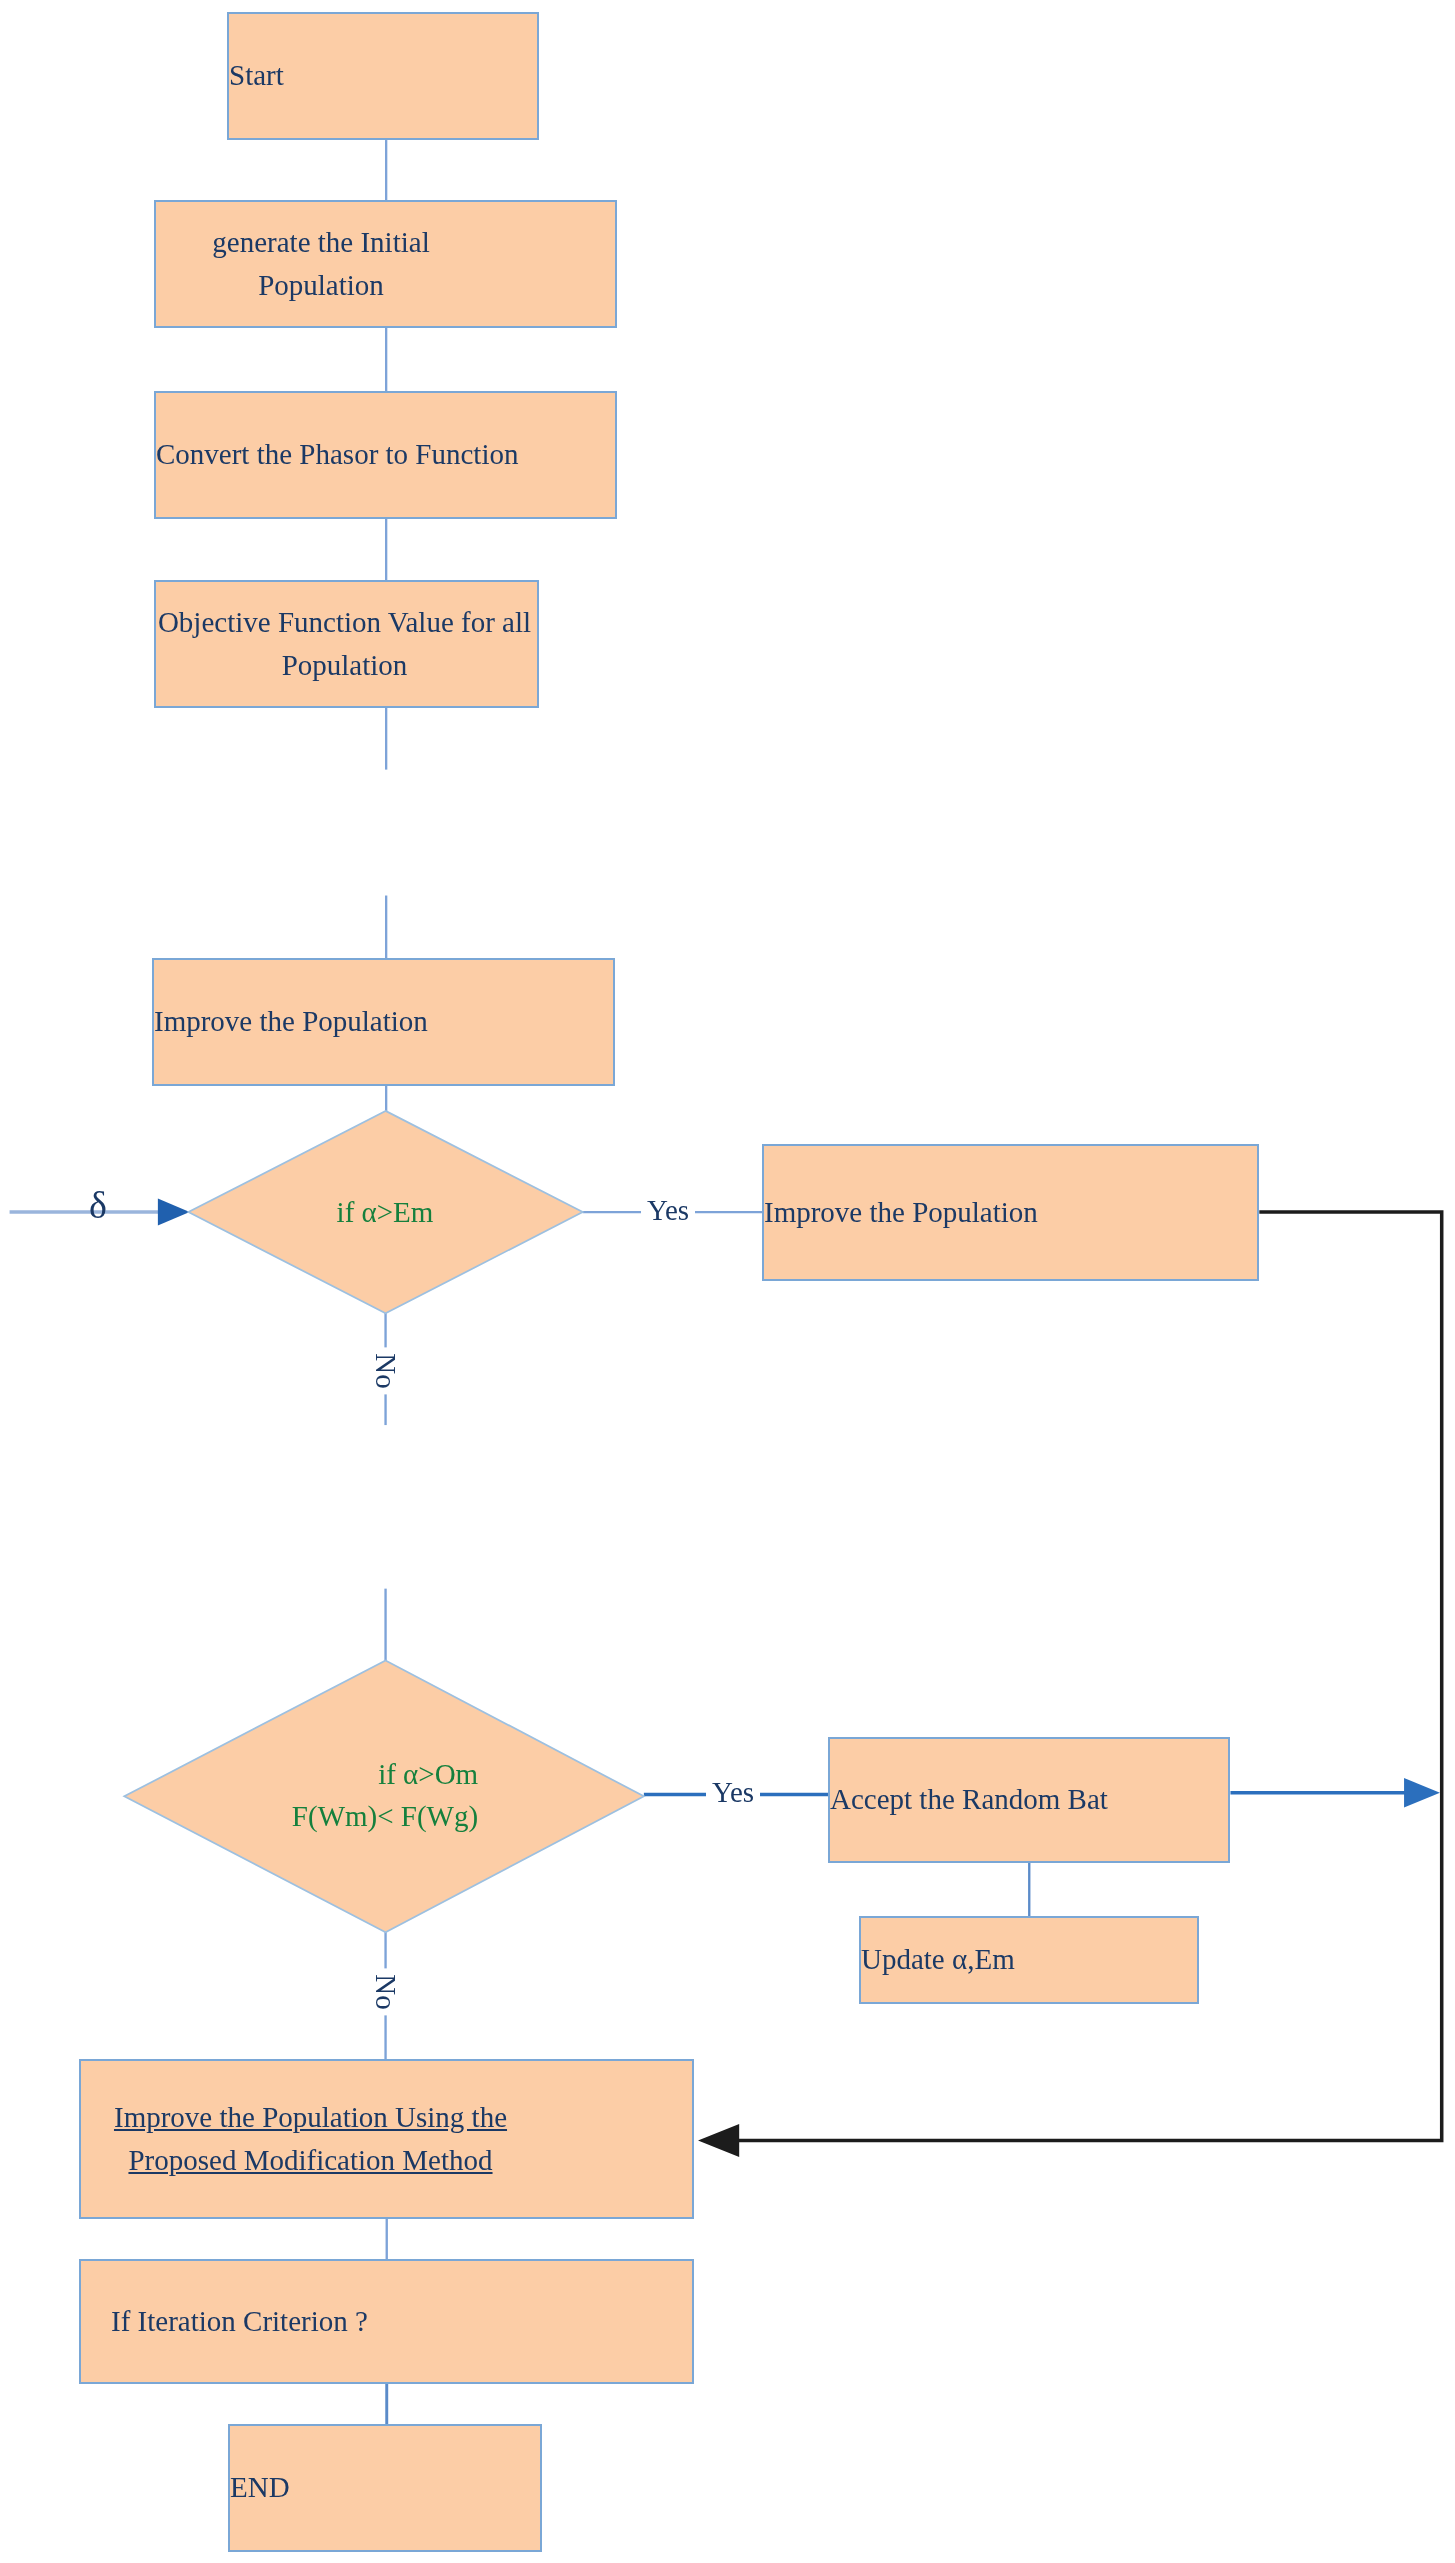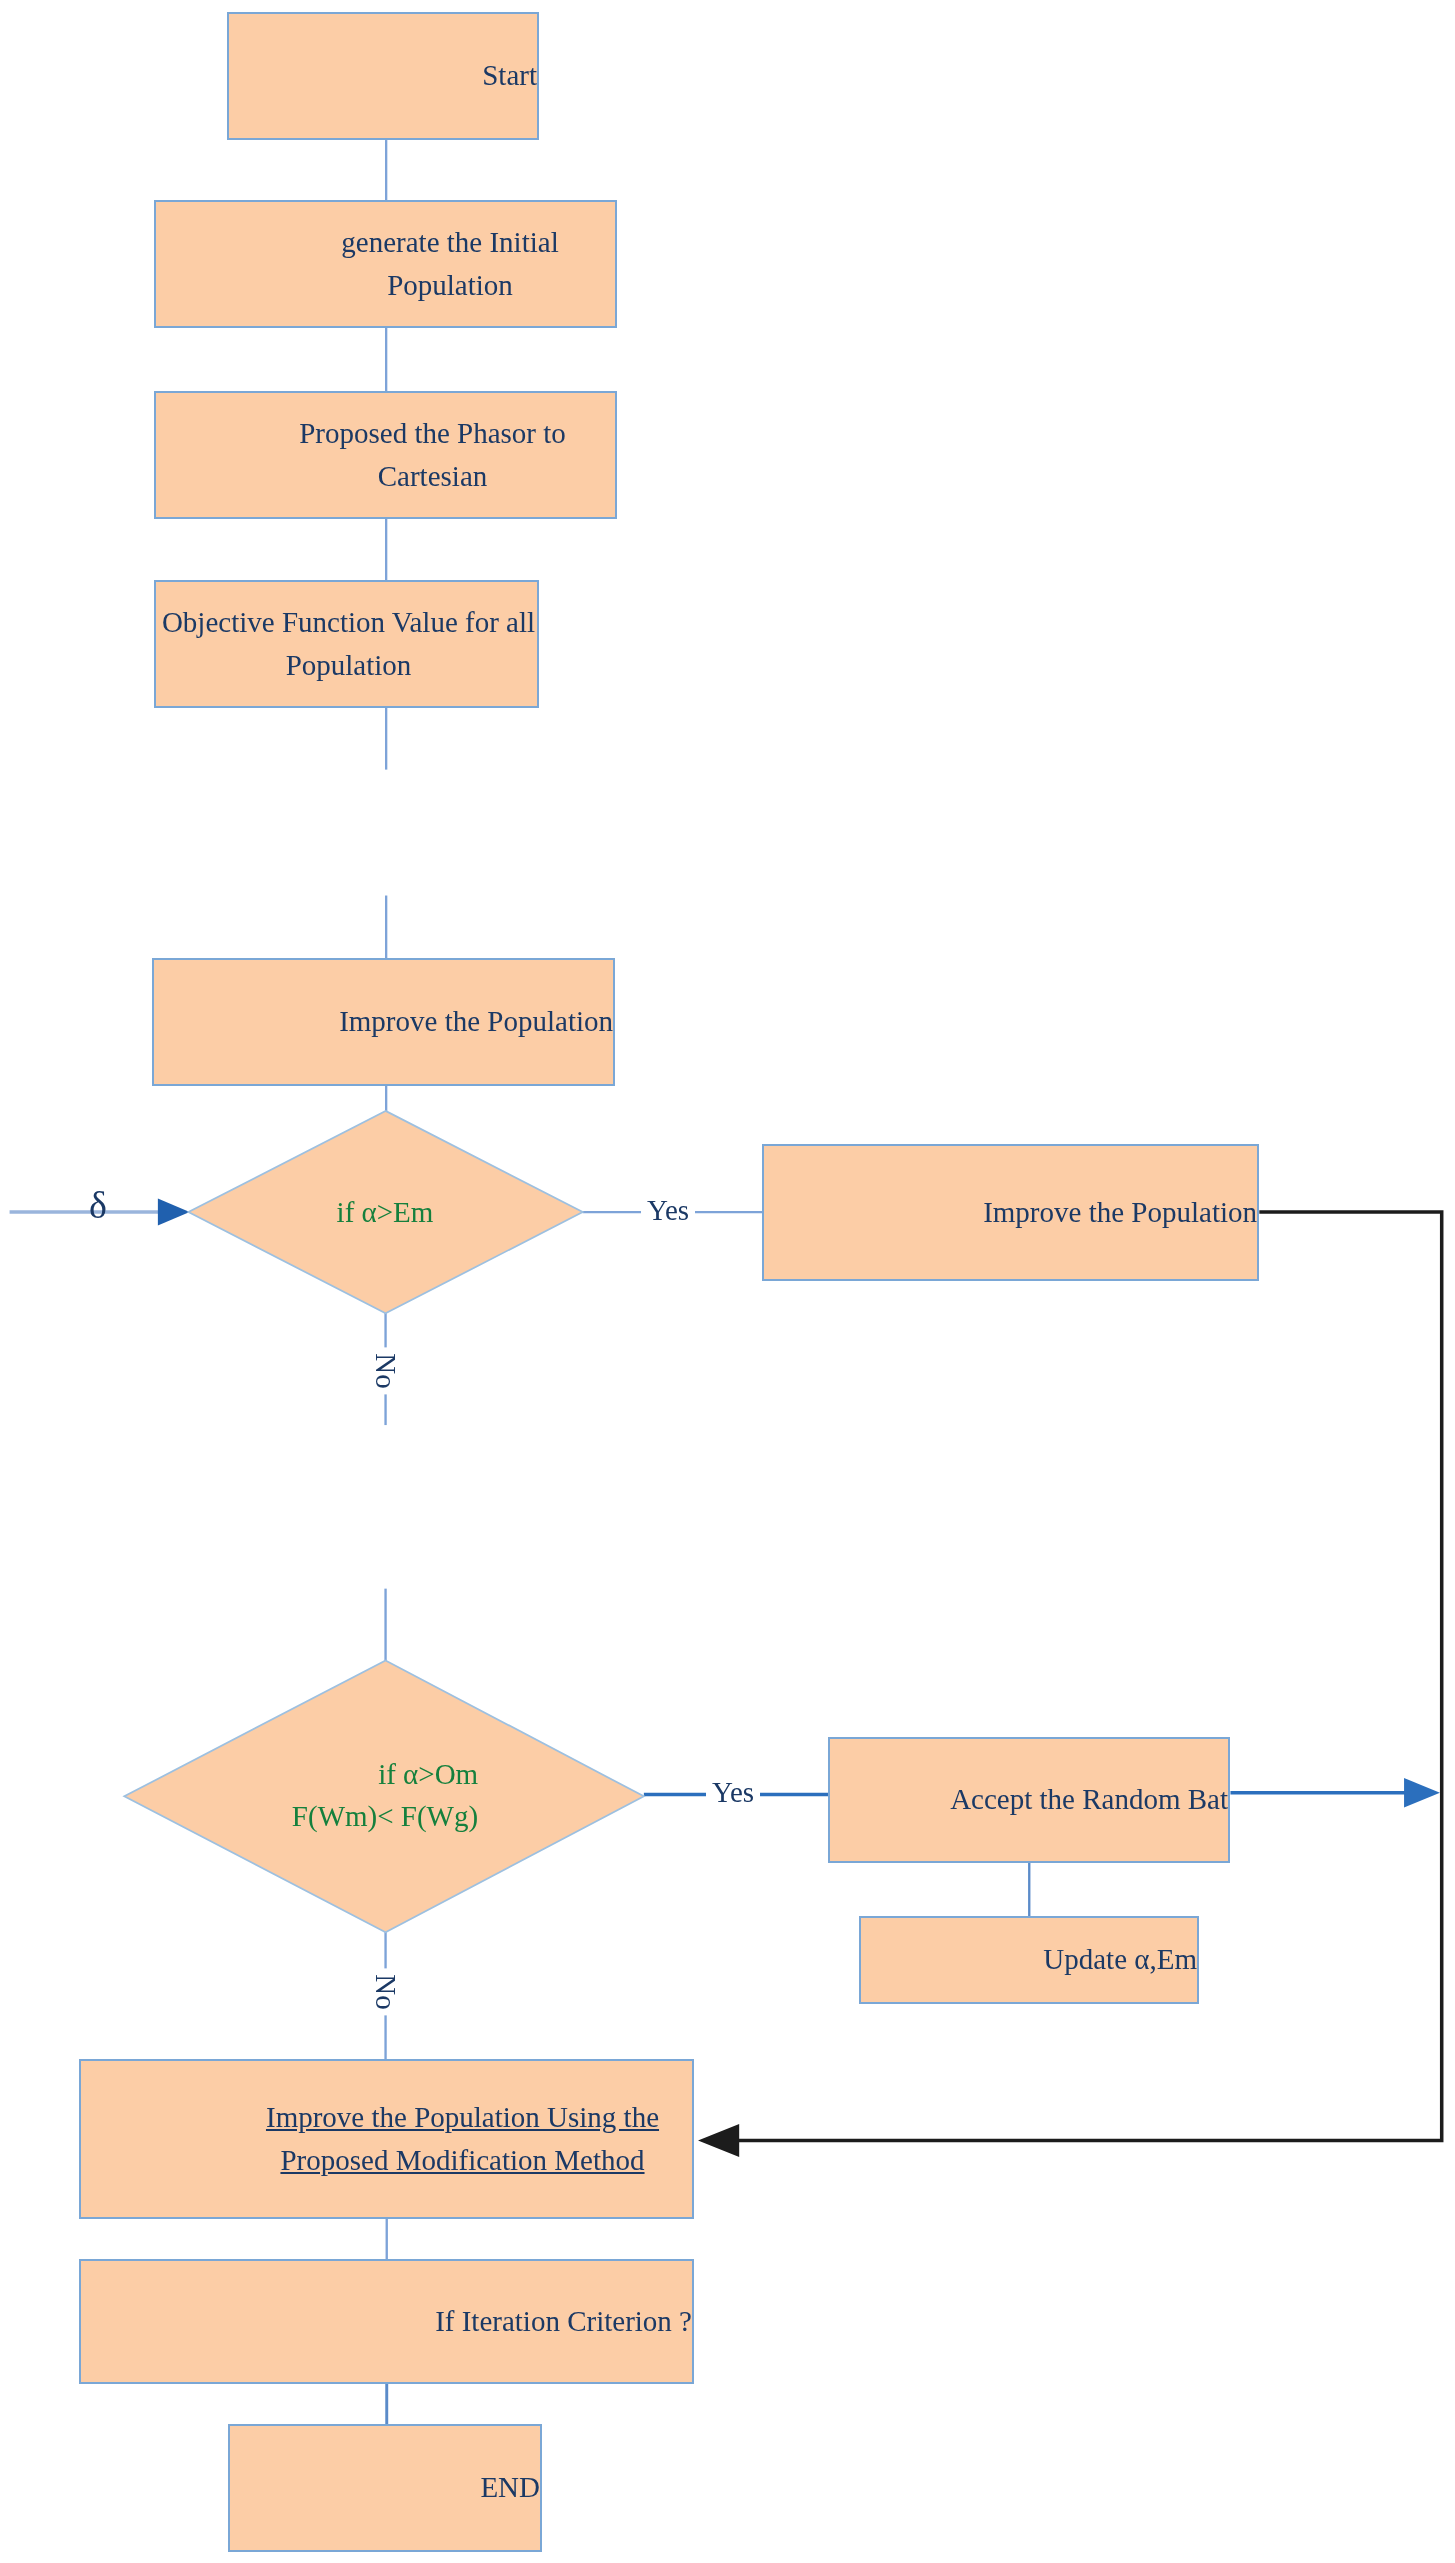--- a/index.html
+++ b/index.html
@@ -21,21 +21,21 @@
     width: 1456px;
     height: 2563px;
   }
   .pbox {
     position: absolute;
     background: #fccda6;
     border: 2.4px solid #7aa7d6;
     box-sizing: border-box;
     display: flex;
     align-items: center;
-    justify-content: flex-end;
+    justify-content: flex-start;
     text-align: center;
     color: #1b3965;
     font-size: 29px;
     line-height: 1.5;
   }
   .pbox .lbl { display: block; }
   .node-label {
     position: absolute;
     transform: translate(-50%, -50%);
     color: #15803d;
@@ -102,21 +102,21 @@
 
   <div class="pbox" style="left:227px;top:11.8px;width:312px;height:128px;">
     <span class="lbl">Start</span>
   </div>
 
   <div class="pbox" style="left:154px;top:200px;width:463px;height:128px;">
     <span class="lbl" style="max-width:330px;">generate the Initial Population</span>
   </div>
 
   <div class="pbox" style="left:154px;top:391px;width:463px;height:128px;">
-    <span class="lbl" style="max-width:365px;">Proposed the Phasor to Cartesian</span>
+    <span class="lbl" style="max-width:365px;">Convert the Phasor to Function</span>
   </div>
 
   <div class="pbox" style="left:154px;top:580px;width:385px;height:128px;">
     <span class="lbl" style="max-width:377px;">Objective Function Value for all Population</span>
   </div>
 
 
   <div class="pbox" style="left:152px;top:958px;width:463px;height:128px;">
     <span class="lbl">Improve the Population</span>
   </div>

